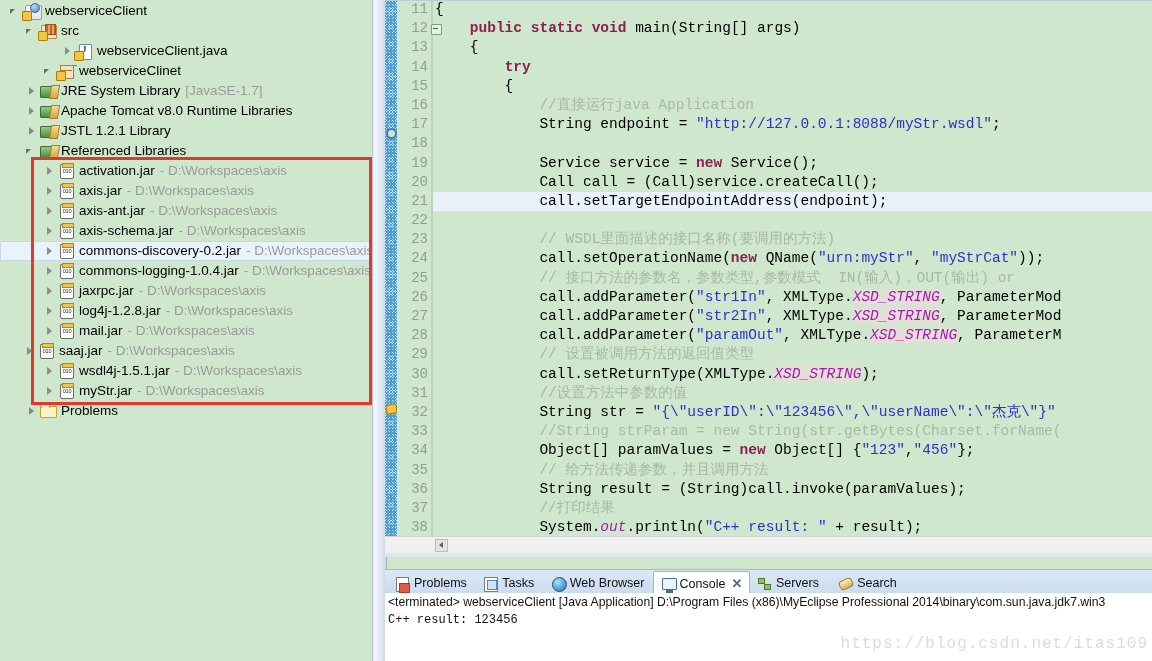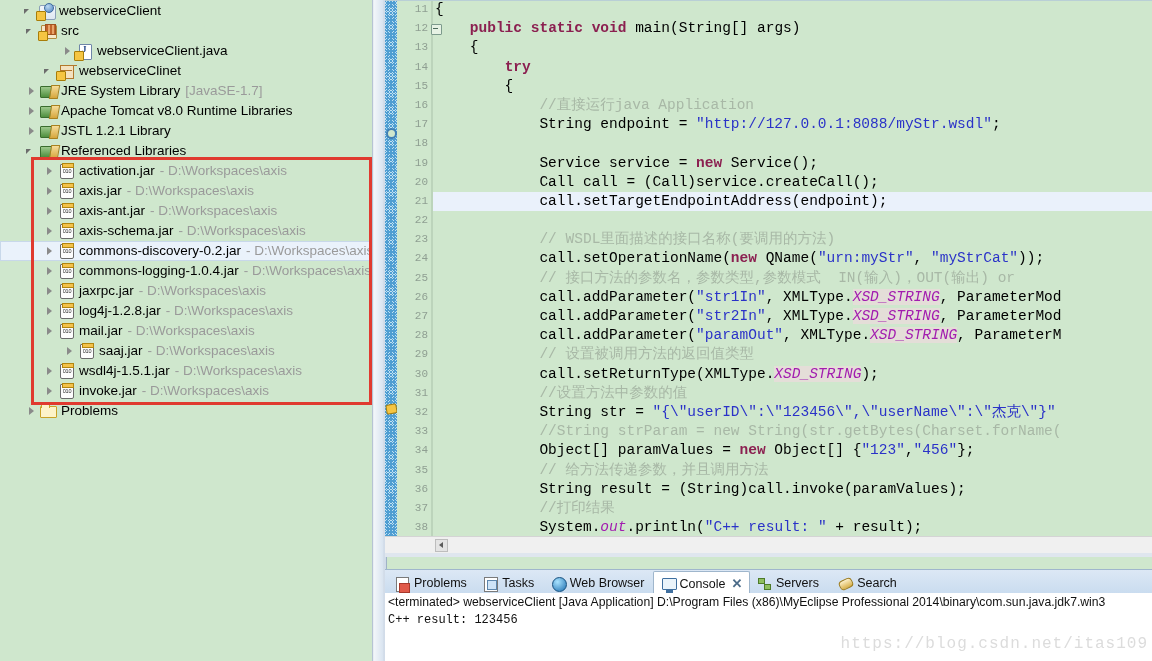--- a/index.html
+++ b/index.html
@@ -98,21 +98,21 @@
   #gutter{
     position:absolute;left:0;top:0;width:12px;height:545px;
     background-image:
       repeating-linear-gradient(45deg,#4f9ed2 0 1px,transparent 1px 2px),
       repeating-linear-gradient(-45deg,#4f9ed2 0 1px,transparent 1px 2px);
     background-color:#bfe0f2;
   }
   #linenos{
     position:absolute;left:12px;top:0;width:33px;height:545px;
     background:#cfe7cd;text-align:right;
-    font-family:"Liberation Mono",monospace;font-size:11px;line-height:19.2px;
+    font-family:"Liberation Mono",monospace;font-size:14px;line-height:19.2px;
     color:#8f9f92;padding-top:0px;
   }
   #linenos div{height:19.2px;padding-right:2px;}
   #gutter-sep{position:absolute;left:46px;top:0;width:2px;height:545px;background:#bcd4bb;}
   #codearea{
     position:absolute;left:48px;top:0;right:0;height:545px;
     font-family:"Liberation Mono",monospace;
     font-size:14.5px;line-height:19.2px;
     color:#000;white-space:pre;overflow:hidden;
   }
@@ -198,21 +198,21 @@
   }
   #topline{position:absolute;left:385px;top:0;width:767px;height:1px;background:#b9cfd6;}
 </style>
 </head>
 <body>
 
 <div id="root">
 
   <div id="explorer">
     <div class="tree" id="tree">
-        <div class="trow" style="padding-left: 24px;">
+        <div class="trow" style="padding-left: 10px;">
           <span class="arrow open"></span>
           <span class="ticon">
             <span class="ic-project"></span>
             <span class="warnbadge"></span>
           </span>
           <span class="tlabel">webserviceClient</span>
         </div>
         <div class="trow" style="padding-left: 26px;">
           <span class="arrow open"></span>
           <span class="ticon">
@@ -331,42 +331,42 @@
           <span class="tpath">- D:\Workspaces\axis</span>
         </div>
         <div class="trow" style="padding-left: 44px;">
           <span class="arrow closed"></span>
           <span class="ticon">
             <span class="ic-jar"></span>
           </span>
           <span class="tlabel">mail.jar</span>
           <span class="tpath">- D:\Workspaces\axis</span>
         </div>
-        <div class="trow" style="padding-left: 64px; text-align: center;">
+        <div class="trow" style="padding-left: 24px; text-align: center;">
           <span class="arrow closed"></span>
           <span class="ticon">
             <span class="ic-jar"></span>
           </span>
           <span class="tlabel">saaj.jar</span>
           <span class="tpath">- D:\Workspaces\axis</span>
         </div>
         <div class="trow" style="padding-left: 44px;">
           <span class="arrow closed"></span>
           <span class="ticon">
             <span class="ic-jar"></span>
           </span>
           <span class="tlabel">wsdl4j-1.5.1.jar</span>
           <span class="tpath">- D:\Workspaces\axis</span>
         </div>
         <div class="trow" style="padding-left: 44px;">
           <span class="arrow closed"></span>
           <span class="ticon">
             <span class="ic-jar"></span>
           </span>
-          <span class="tlabel">invoke.jar</span>
+          <span class="tlabel">myStr.jar</span>
           <span class="tpath">- D:\Workspaces\axis</span>
         </div>
         <div class="trow" style="padding-left: 26px;">
           <span class="arrow closed"></span>
           <span class="ticon">
             <span class="ic-folder"></span>
           </span>
           <span class="tlabel">Problems</span>
         </div>
       </div>

